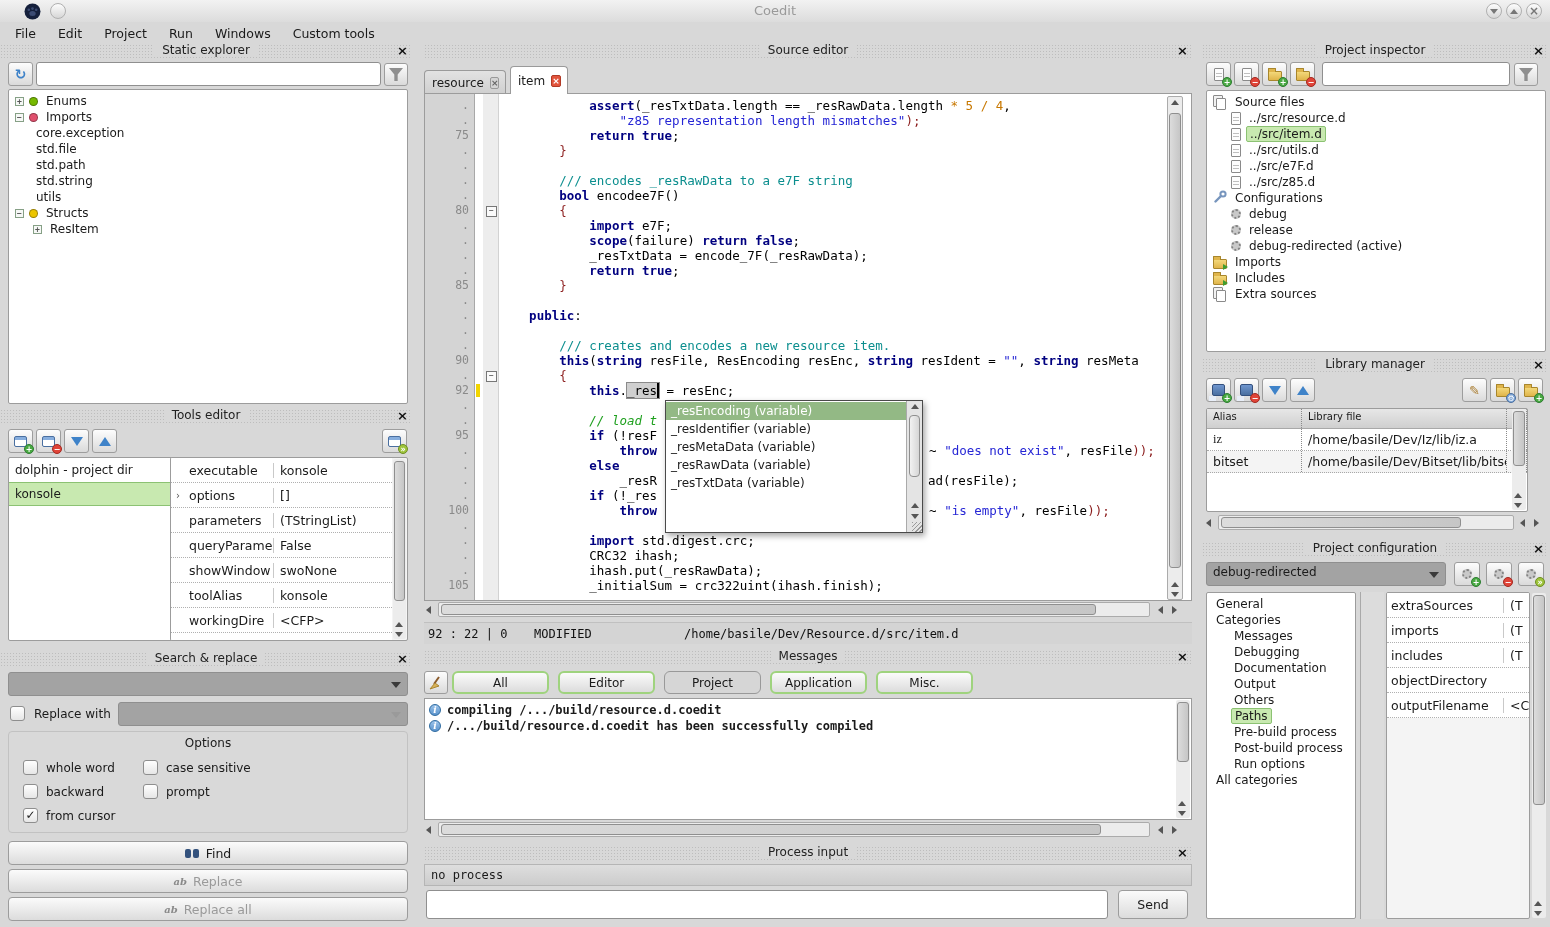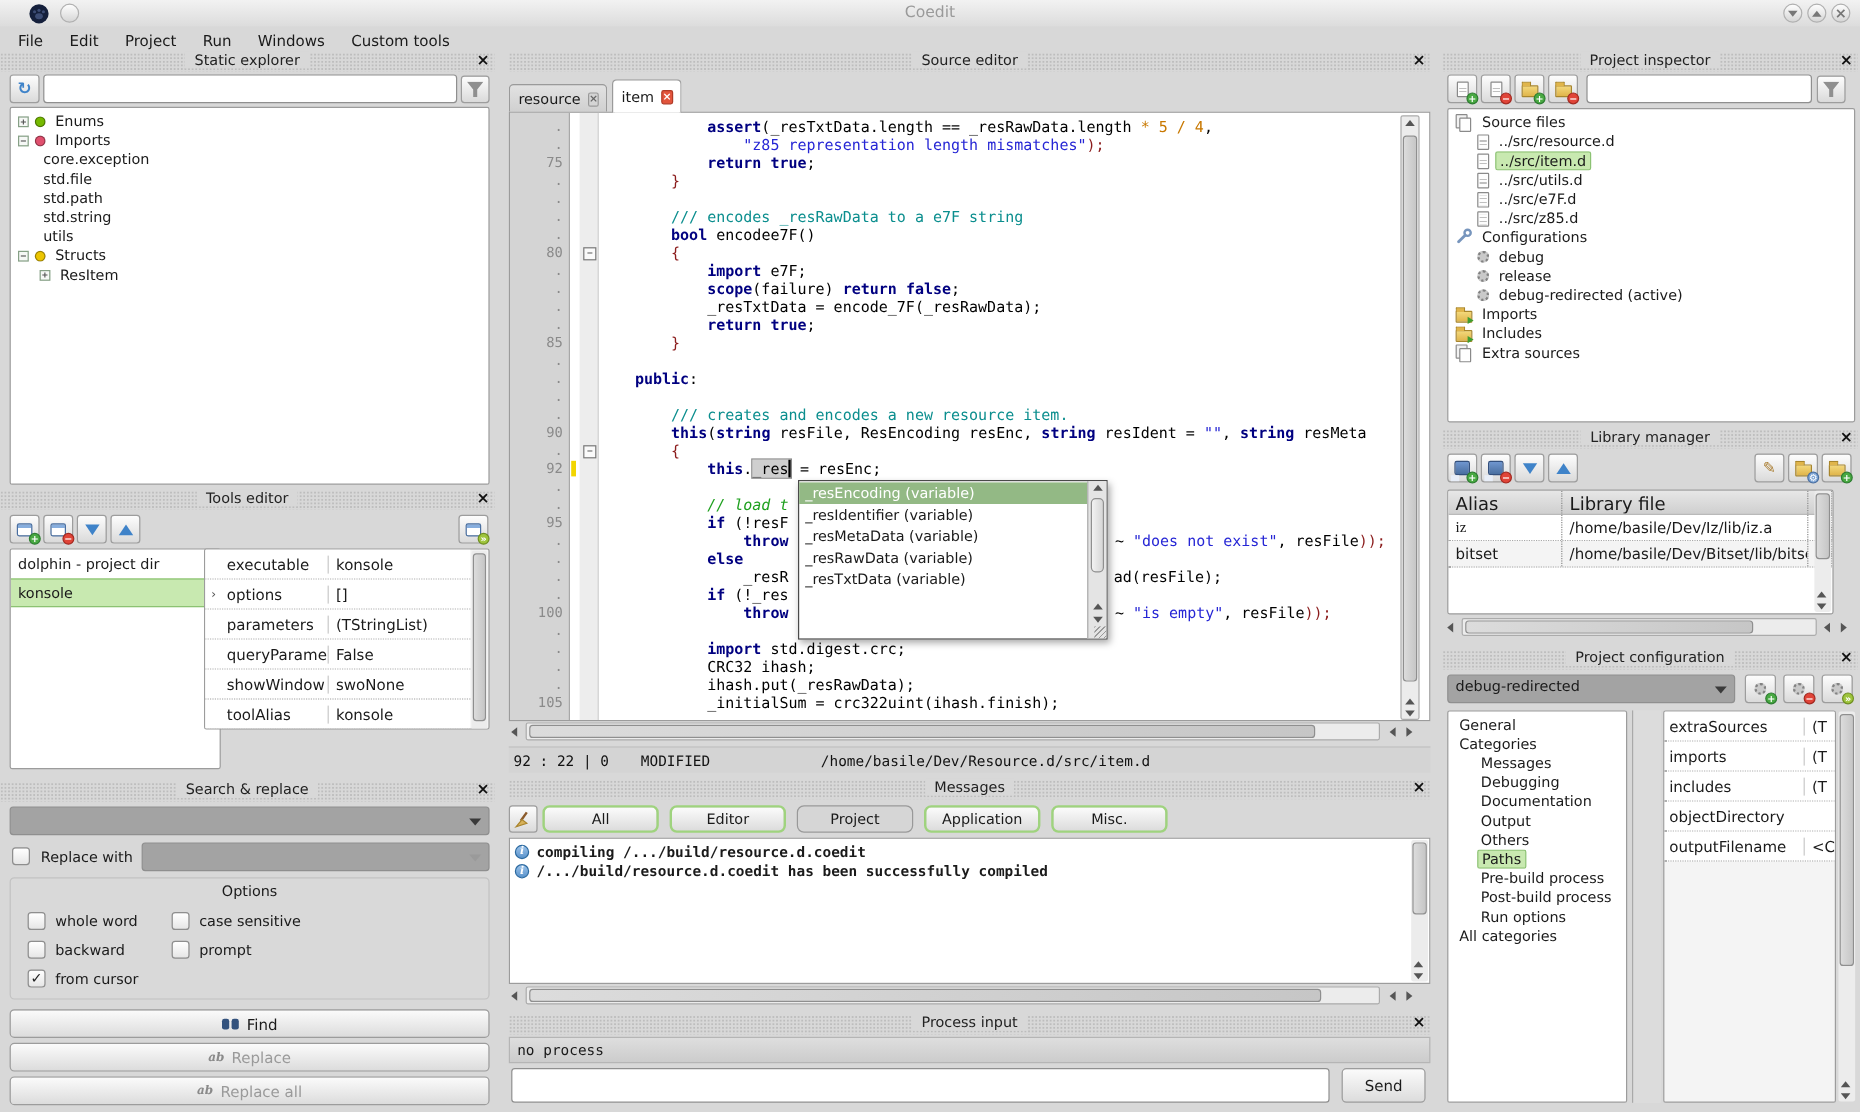--- a/index.html
+++ b/index.html
@@ -150,21 +150,21 @@
 
 
 .filterbtn { height:23px; width:97px; border:2px solid #9fd37e; border-radius:6px;
   background:linear-gradient(#fbfbfb,#dcdcdc); display:flex; align-items:center; justify-content:center; }
 .filterbtn.pressed { border:1px solid #999; background:#d6d6d6; }
 .mrow { display:flex; align-items:center; gap:6px; height:16px; padding-left:4px;
   font:bold 12px "DejaVu Sans Mono",monospace; color:#1a1a1a; white-space:nowrap; }
 
 
 .lmhead { display:flex; height:20px; background:linear-gradient(#e7e7e7,#cfcfcf);
-  border-bottom:1px solid #a8a8a8; font-size:15px; }
+  border-bottom:1px solid #a8a8a8; font-size:10px; }
 .lmhead span { padding:2px 0 0 6px; border-right:1px dotted #8a8a8a; overflow:hidden; white-space:nowrap; }
 .lmrow { display:flex; height:22px; border-bottom:1px dotted #a8a8a8; font-size:12.5px; }
 .lmrow span { padding:3px 0 0 6px; border-right:1px dotted #8a8a8a; overflow:hidden; white-space:nowrap; }
 .lmrow.alt { background:#f4f4f4; }
 
 .noproc { position:absolute; background:linear-gradient(#dedede,#cccccc); border:1px solid #b5b5b5;
   font:12px "DejaVu Sans Mono",monospace; padding:3px 0 0 6px; }
 .statusbar { position:absolute; background:#d4d4d4; border-top:1px solid #c0c0c0;
   font:12px "DejaVu Sans Mono",monospace; color:#111; }
 .statusbar span { position:absolute; top:4px; }
@@ -278,21 +278,21 @@
       <span class="badge run">»</span>
     </span>
   <div class="wbox" style="left:8px;top:457px;width:176px;height:184px" id="tools-list">
       <div class="lrow">
         <span>dolphin - project dir</span>
       </div>
       <div class="lrow sel">
         <span>konsole</span>
       </div>
     </div>
-  <div class="wbox" style="left:170px;top:457px;width:238px;height:151px;background:#f4f4f4">
+  <div class="wbox" style="left:170px;top:457px;width:238px;height:184px;background:#f4f4f4">
     <div id="tools-grid" style="position:absolute;left:0;top:0;right:15px;bottom:0;background:#fff">
         <div class="grow">
           <span style="width: 14px; flex: 0 0 auto; color: rgb(85, 85, 85); font-size: 10px; text-align: center;"></span>
           <span class="gname" style="width: 88px; flex: 0 0 auto;">executable</span>
           <span class="gval" style="flex: 1 1 0%;">konsole</span>
         </div>
         <div class="grow">
           <span style="width: 14px; flex: 0 0 auto; color: rgb(85, 85, 85); font-size: 10px; text-align: center;">›</span>
           <span class="gname" style="width: 88px; flex: 0 0 auto;">options</span>
           <span class="gval" style="flex: 1 1 0%;">[]</span>

